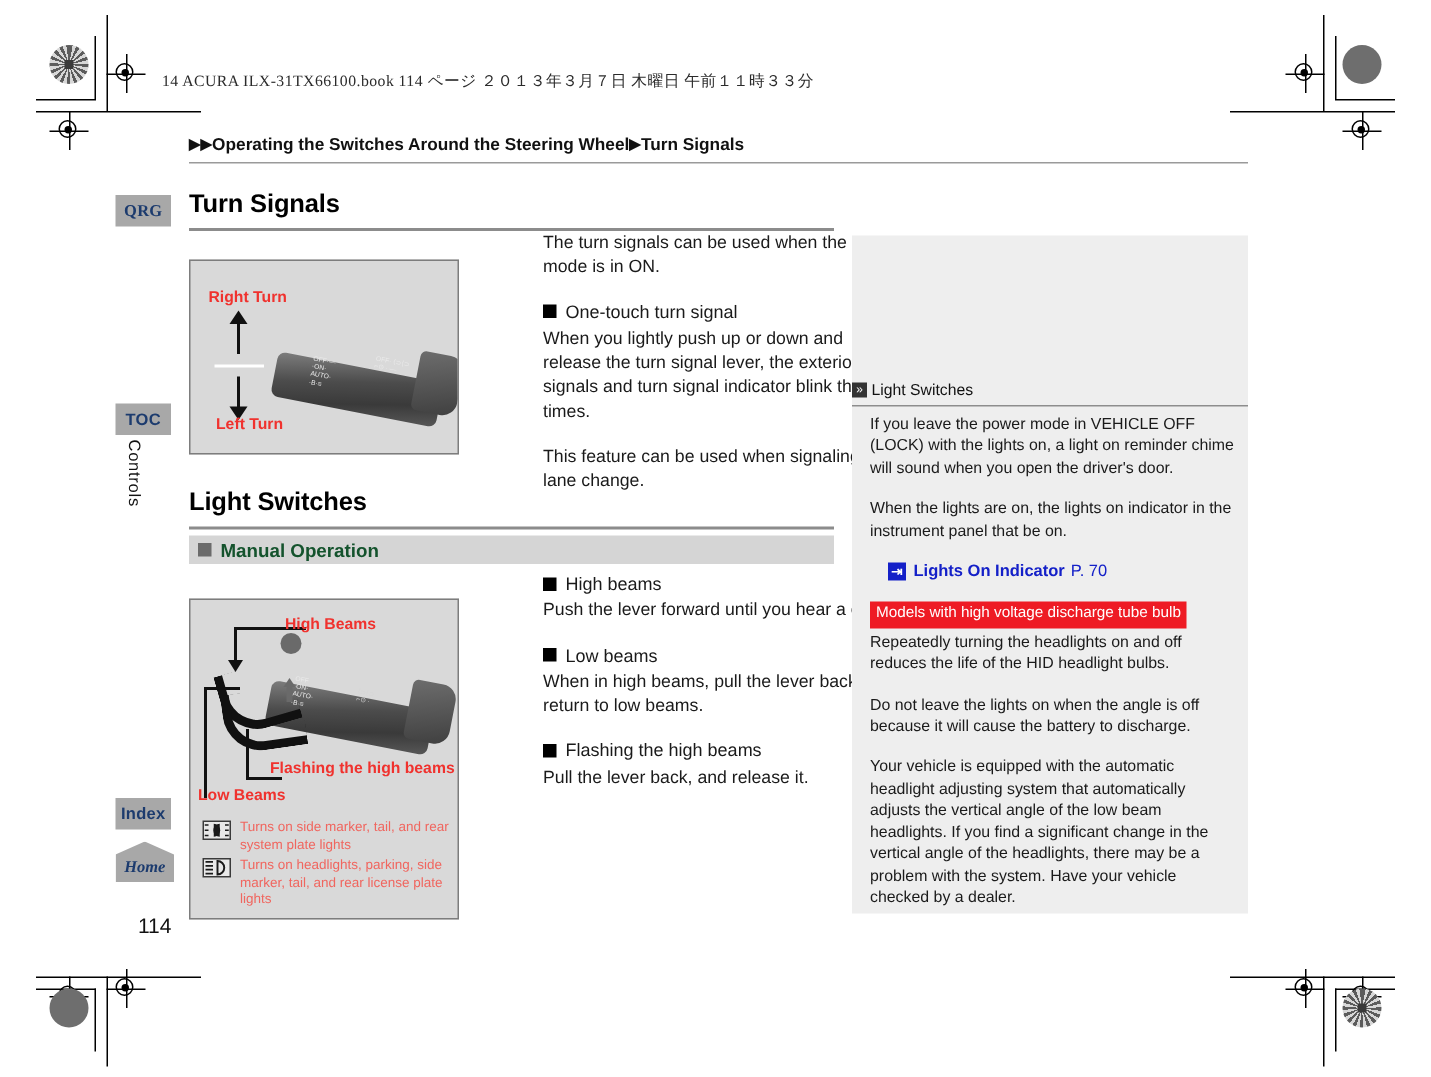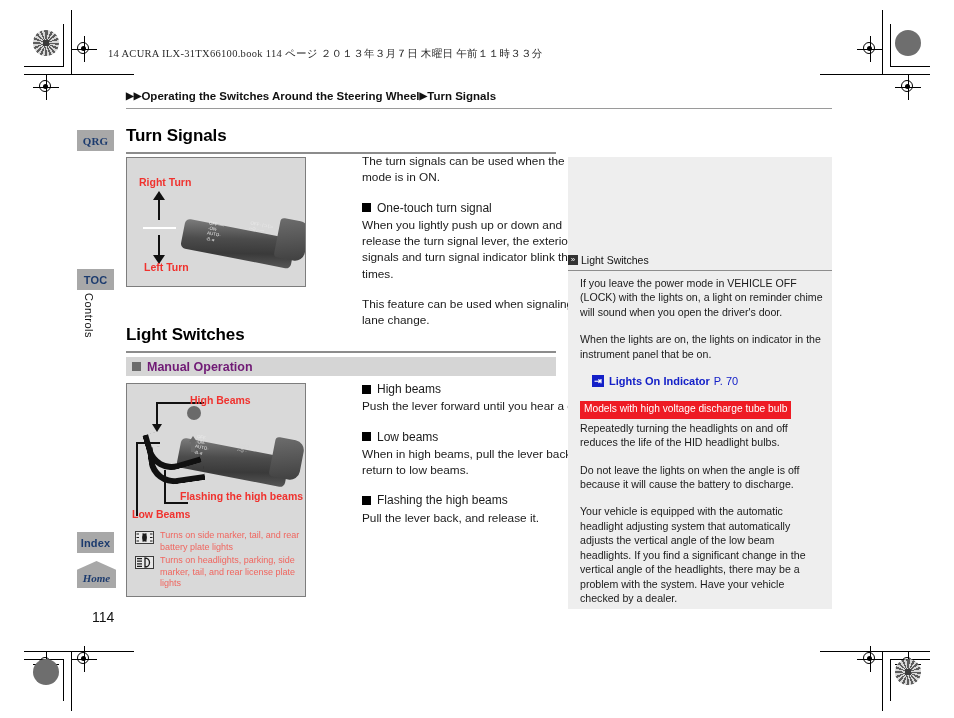--- a/index.html
+++ b/index.html
@@ -160,30 +160,31 @@
   }
   .h2-banner .sq {
     width: 9px; height: 9px;
     background: #6b6b6b;
     margin-left: 6px; margin-right: 6px;
     flex: 0 0 auto;
   }
   .h2-banner .txt {
     font-size: 12.5px;
     font-weight: bold;
-    color: #701a75;
+    color: #14532d;
   }
 
   
   .illus {
     position: absolute;
     background: #d9d9d9;
     border: 1px solid #7d7d7d;
     box-sizing: border-box;
     overflow: hidden;
+    margin-top: 16px;
   }
   #illus-turn  { left: 126px; top: 157px; width: 180px; height: 130px; }
   #illus-light { left: 126px; top: 383px; width: 180px; height: 214px; }
 
   .illus-label {
     position: absolute;
     color: #f0322e;
     font-size: 10.5px;
     font-weight: bold;
     white-space: nowrap;
@@ -489,21 +490,21 @@
 
   <div class="legend-row" style="left:8px; top:146px;">
     <span class="legend-icon">
       <svg width="17" height="11" viewBox="0 0 17 11" style="display:block;">
         <path d="M6.5 1.2 A4 4 0 0 1 6.5 9.8 Z" fill="#1a1a1a"></path>
         <path d="M10.5 1.2 A4 4 0 0 0 10.5 9.8 Z" fill="#1a1a1a"></path>
         <path d="M0.5 2 H3 M0.5 5.5 H3 M0.5 9 H3" stroke="#1a1a1a" stroke-width="1"></path>
         <path d="M14 2 H16.5 M14 5.5 H16.5 M14 9 H16.5" stroke="#1a1a1a" stroke-width="1"></path>
       </svg>
     </span>
-    <span class="legend-text">Turns on side marker, tail, and rear battery plate lights</span>
+    <span class="legend-text">Turns on side marker, tail, and rear system plate lights</span>
   </div>
   <div class="legend-row" style="left:8px; top:171px;">
     <span class="legend-icon">
       <svg width="17" height="11" viewBox="0 0 17 11" style="display:block;">
         <path d="M9 1 A4.3 4.3 0 0 1 9 10 Z" fill="none" stroke="#1a1a1a" stroke-width="1.3"></path>
         <path d="M1 1.6 H6 M1 4.2 H6 M1 6.8 H6 M1 9.4 H6" stroke="#1a1a1a" stroke-width="1.2"></path>
       </svg>
     </span>
     <span class="legend-text">Turns on headlights, parking, side marker, tail, and rear license plate lights</span>
   </div>

